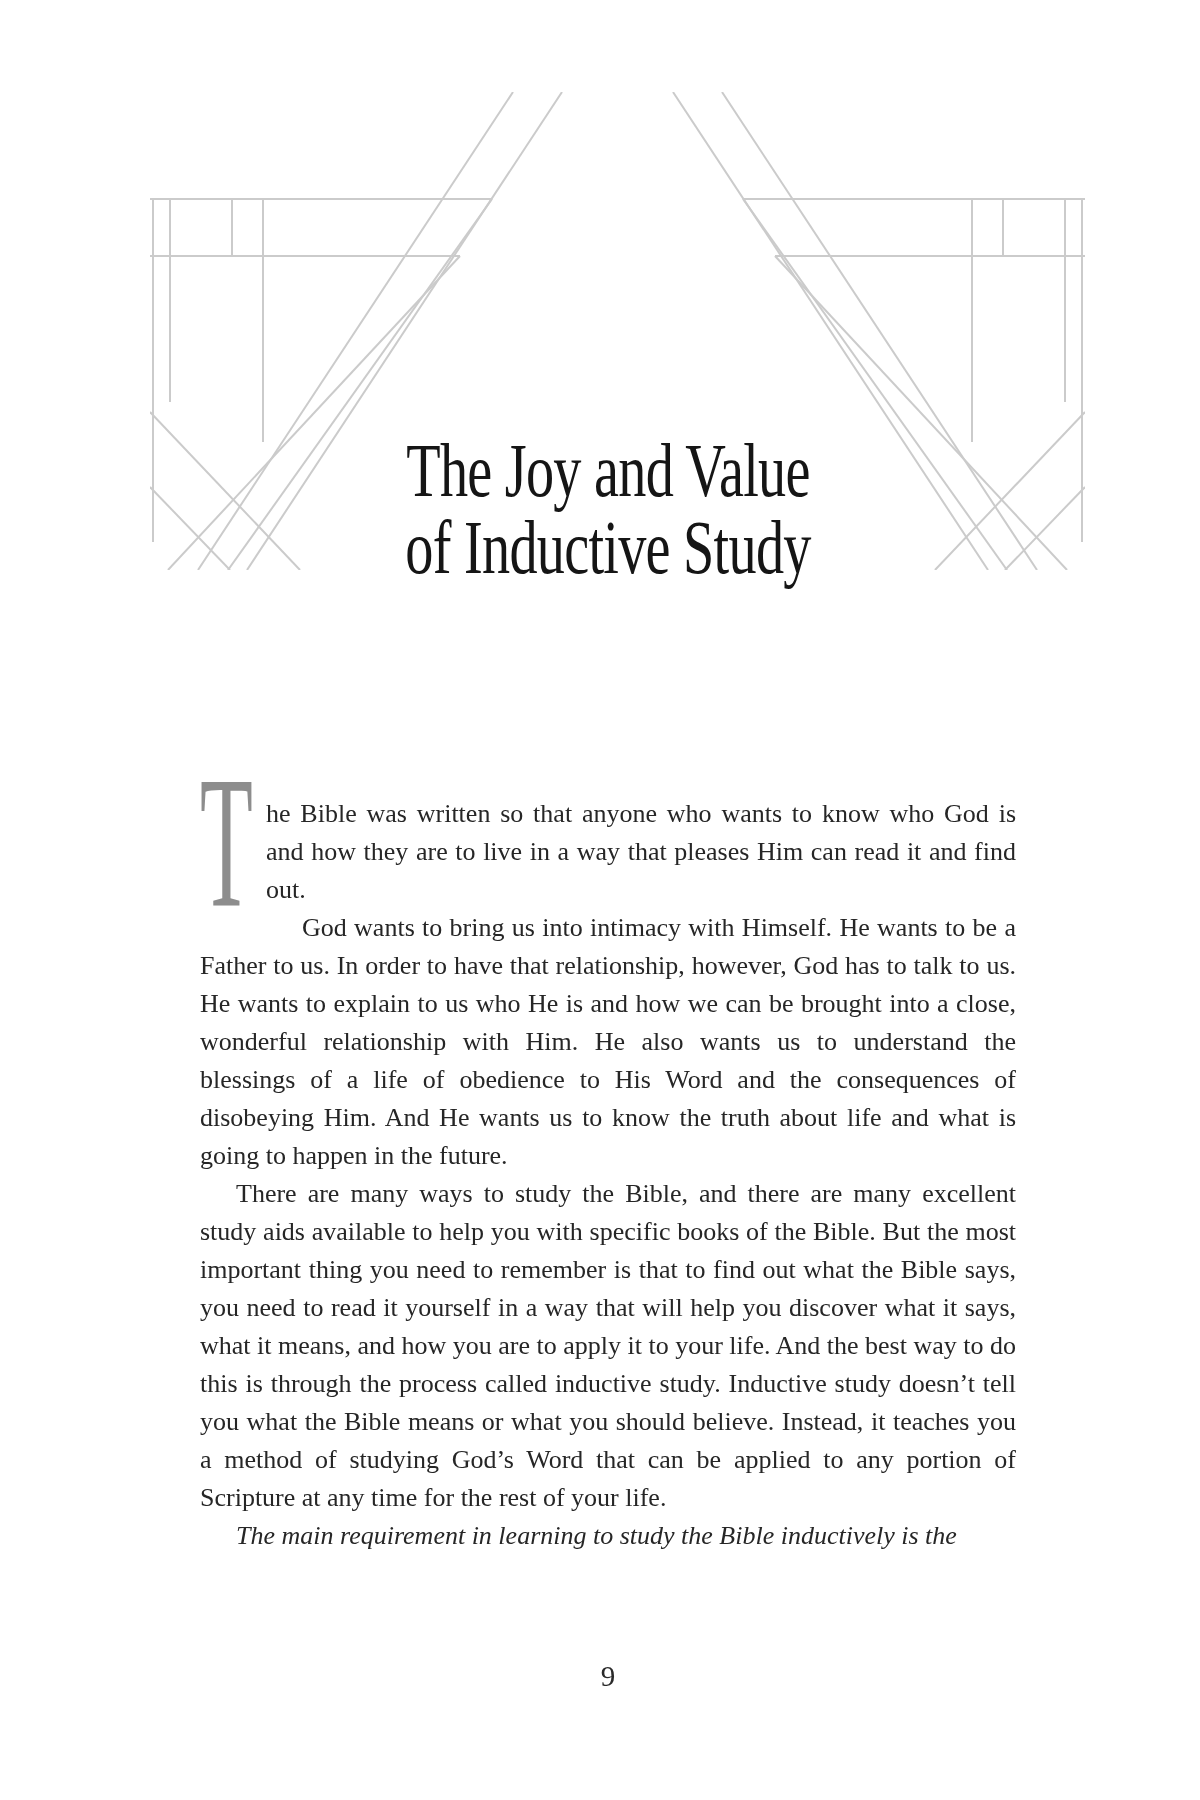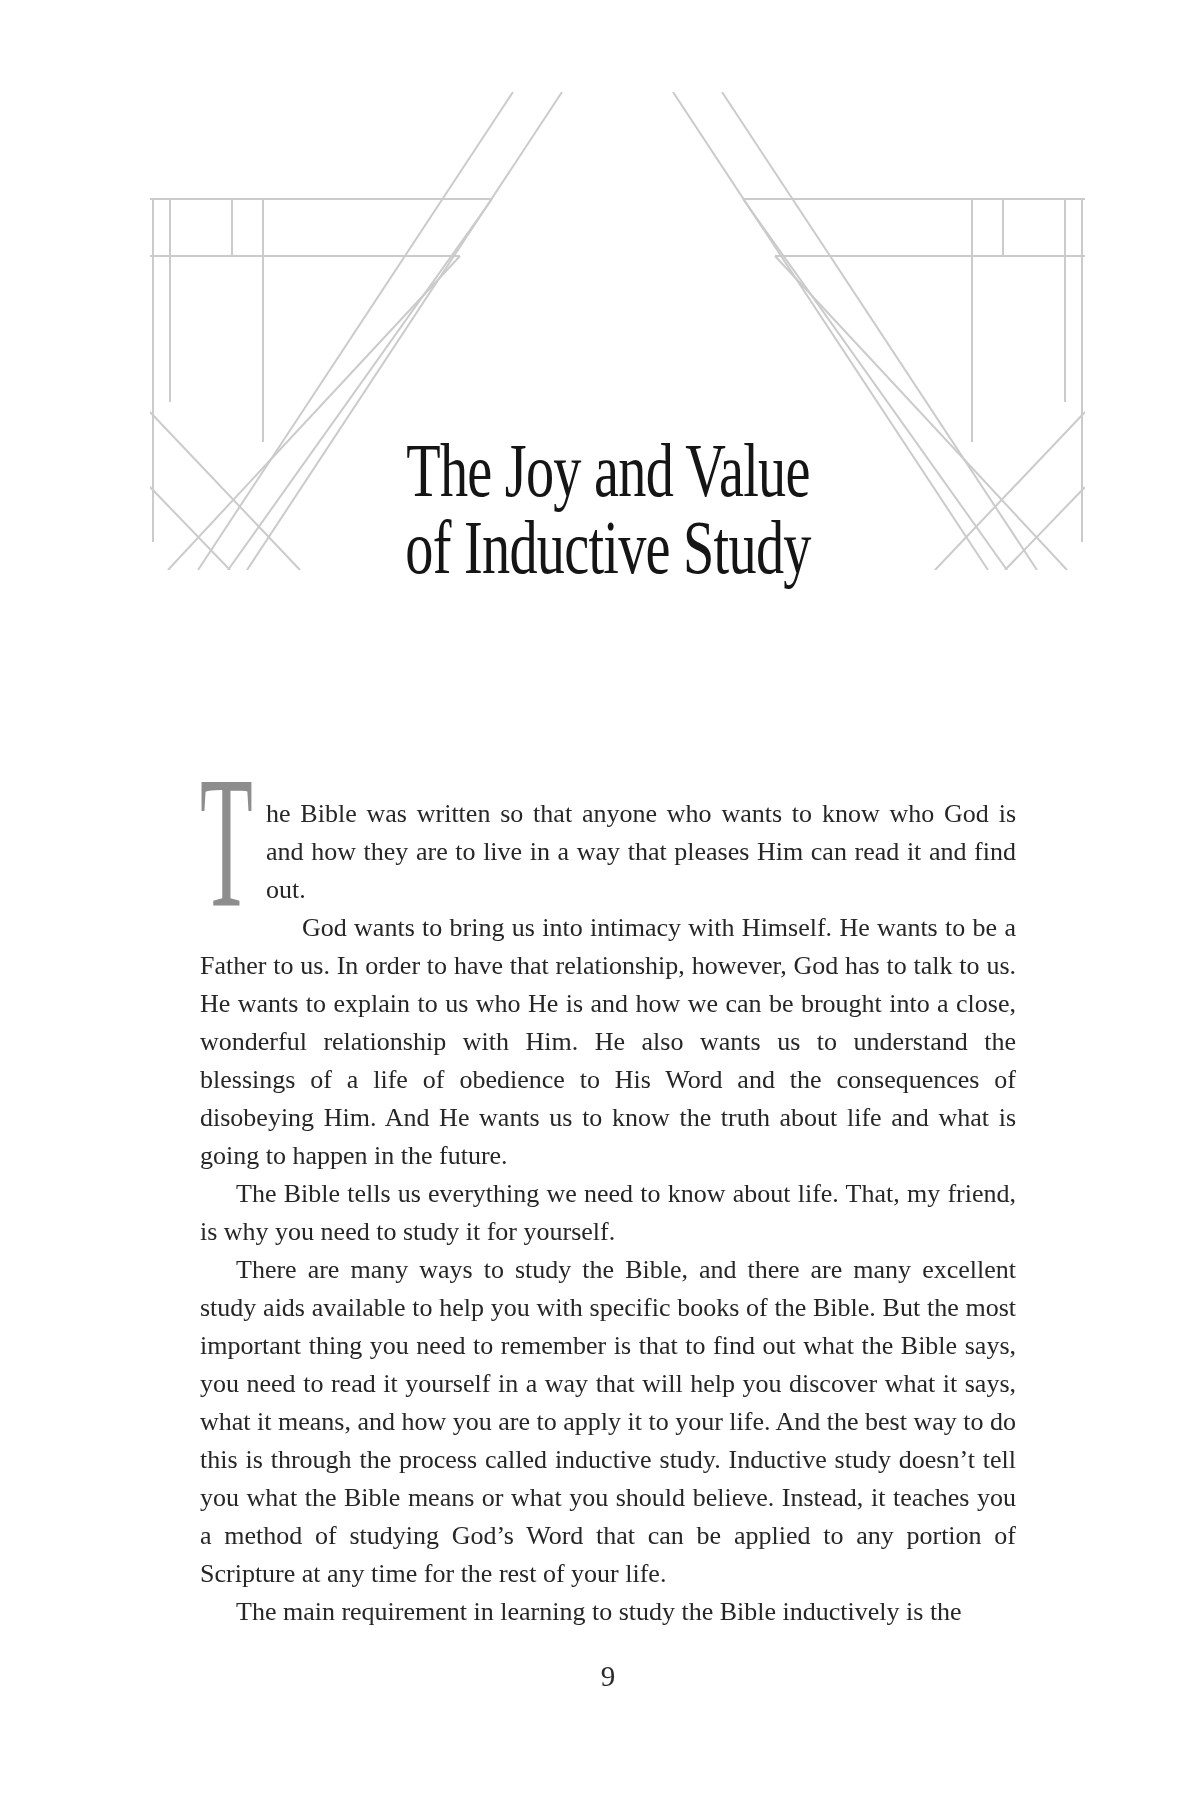--- a/index.html
+++ b/index.html
@@ -32,21 +32,21 @@
 
   
   .bodytext{
     position:absolute;left:200px;top:795px;width:816px;
     font-size:26px;line-height:38px;
     color:#262626;
     text-align:justify;
   }
   .bodytext p{margin:0;text-indent:36px;}
   .bodytext p.first{text-indent:0;}
-  .bodytext p.italic{}
+  .bodytext p.italic{font-style:italic;}
 
   
   .dropcap{
     float:left;
     width:56px;height:118px;
     margin:2px 10px 0 0;
   }
   .dropcap > span{
     display:block;
     font-size:188px;line-height:188px;
@@ -103,20 +103,19 @@
   <header class="chapter-title">
     <div>The Joy and Value</div>
     <div>of Inductive Study</div>
   </header>
 
   <main class="bodytext">
       <p class="first"><span class="dropcap">
           <span>T</span>
         </span>he Bible was written so that anyone who wants to know who God is and how they are to live in a way that pleases Him can read it and find out.</p>
       <p>God wants to bring us into intimacy with Himself. He wants to be a Father to us. In order to have that relationship, however, God has to talk to us. He wants to explain to us who He is and how we can be brought into a close, wonderful relationship with Him. He also wants us to understand the blessings of a life of obedience to His Word and the consequences of disobeying Him. And He wants us to know the truth about life and what is going to happen in the future.</p>
-      <p>The Bible tells us everything we need to know about life. That, my friend, is why you need to study it for yourself.</p>
       <p>There are many ways to study the Bible, and there are many excellent study aids available to help you with specific books of the Bible. But the most important thing you need to remember is that to find out what the Bible says, you need to read it yourself in a way that will help you discover what it says, what it means, and how you are to apply it to your life. And the best way to do this is through the process called inductive study. Inductive study doesn’t tell you what the Bible means or what you should believe. Instead, it teaches you a method of studying God’s Word that can be applied to any portion of Scripture at any time for the rest of your life.</p>
       <p class="italic">The main requirement in learning to study the Bible inductively is the</p>
     </main>
 
   <footer class="folio">9</footer>
 
 </div>
 
 </body></html>

